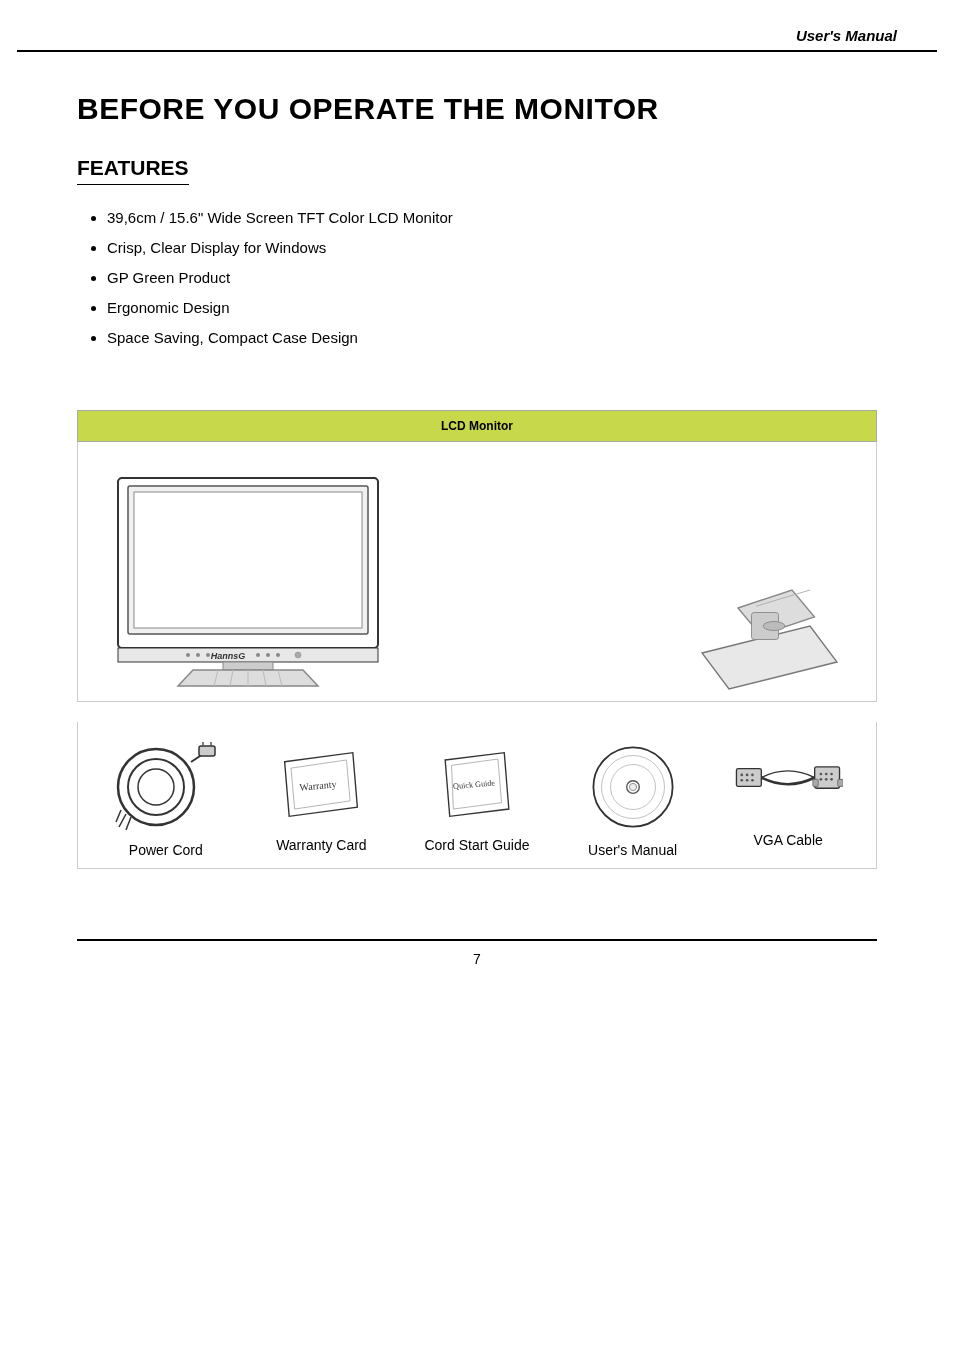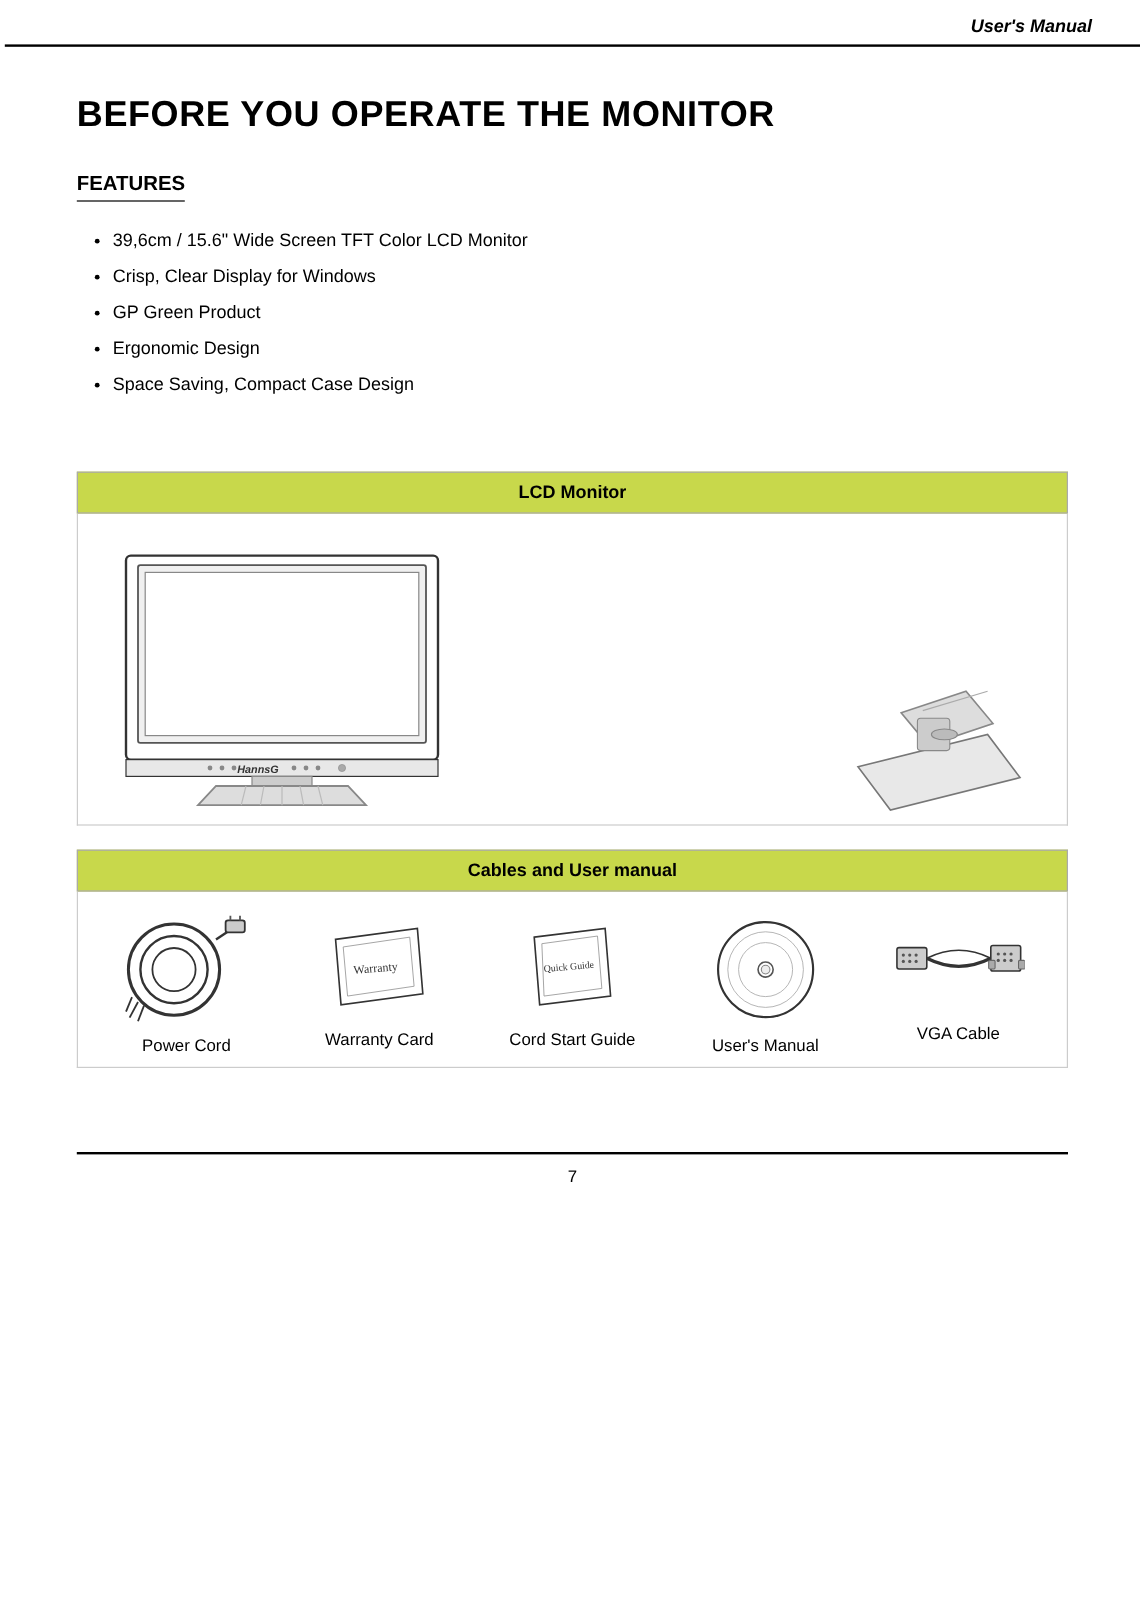--- a/index.html
+++ b/index.html
@@ -9,21 +9,21 @@
       width: 954px;
       min-height: 1351px;
       color: #000;
       font-size: 15px;
       position: relative;
     }
 
     .page-container {
       width: 954px;
       min-height: 1351px;
-      padding: 4px;
+      padding: 17px;
       position: relative;
     }
 
     
     .top-bar {
       border-bottom: 2px solid #000;
       padding: 10px 40px 6px 40px;
       display: flex;
       justify-content: flex-end;
       margin-bottom: 0;
@@ -43,21 +43,21 @@
     .page-heading {
       font-size: 30px;
       font-weight: bold;
       letter-spacing: 0.5px;
       margin-bottom: 30px;
       margin-top: 10px;
     }
 
     
     .section-heading {
-      font-size: 17px;
+      font-size: 21px;
       font-weight: bold;
       margin-bottom: 18px;
       border-bottom: 1px solid #000;
       padding-bottom: 4px;
       display: inline-block;
     }
 
     
     .features-section {
       margin-bottom: 40px;
@@ -81,21 +81,21 @@
       font-size: 15px;
       margin-bottom: 12px;
     }
 
     
     .banner {
       background-color: #c8d84b;
       text-align: center;
       padding: 8px;
       font-weight: bold;
-      font-size: 15px;
+      font-size: 12px;
       border: 1px solid #aaa;
       margin-bottom: 0;
     }
 
     
     .monitor-row {
       display: flex;
       align-items: flex-end;
       justify-content: space-between;
       padding: 20px 20px 10px 20px;
@@ -273,21 +273,20 @@
 
             <rect x="95" y="55" width="30" height="30" rx="3" fill="#ccc" stroke="#888" stroke-width="1"></rect>
 
             <line x1="100" y1="48" x2="160" y2="30" stroke="#aaa" stroke-width="1"></line>
             <ellipse cx="120" cy="70" rx="12" ry="5" fill="#bbb" stroke="#888" stroke-width="1"></ellipse>
           </svg>
         </div>
       </div>
 
       
-      <div class="cables-banner">Cables and User manual</div>
 
       
       <div class="cables-row">
 
         <div class="cable-item">
           <svg class="power-cord-svg" viewBox="0 0 110 90" xmlns="http://www.w3.org/2000/svg">
 
             <ellipse cx="45" cy="45" rx="38" ry="38" fill="none" stroke="#333" stroke-width="2.5"></ellipse>
             <ellipse cx="45" cy="45" rx="28" ry="28" fill="none" stroke="#333" stroke-width="2"></ellipse>
             <ellipse cx="45" cy="45" rx="18" ry="18" fill="none" stroke="#333" stroke-width="1.5"></ellipse>

